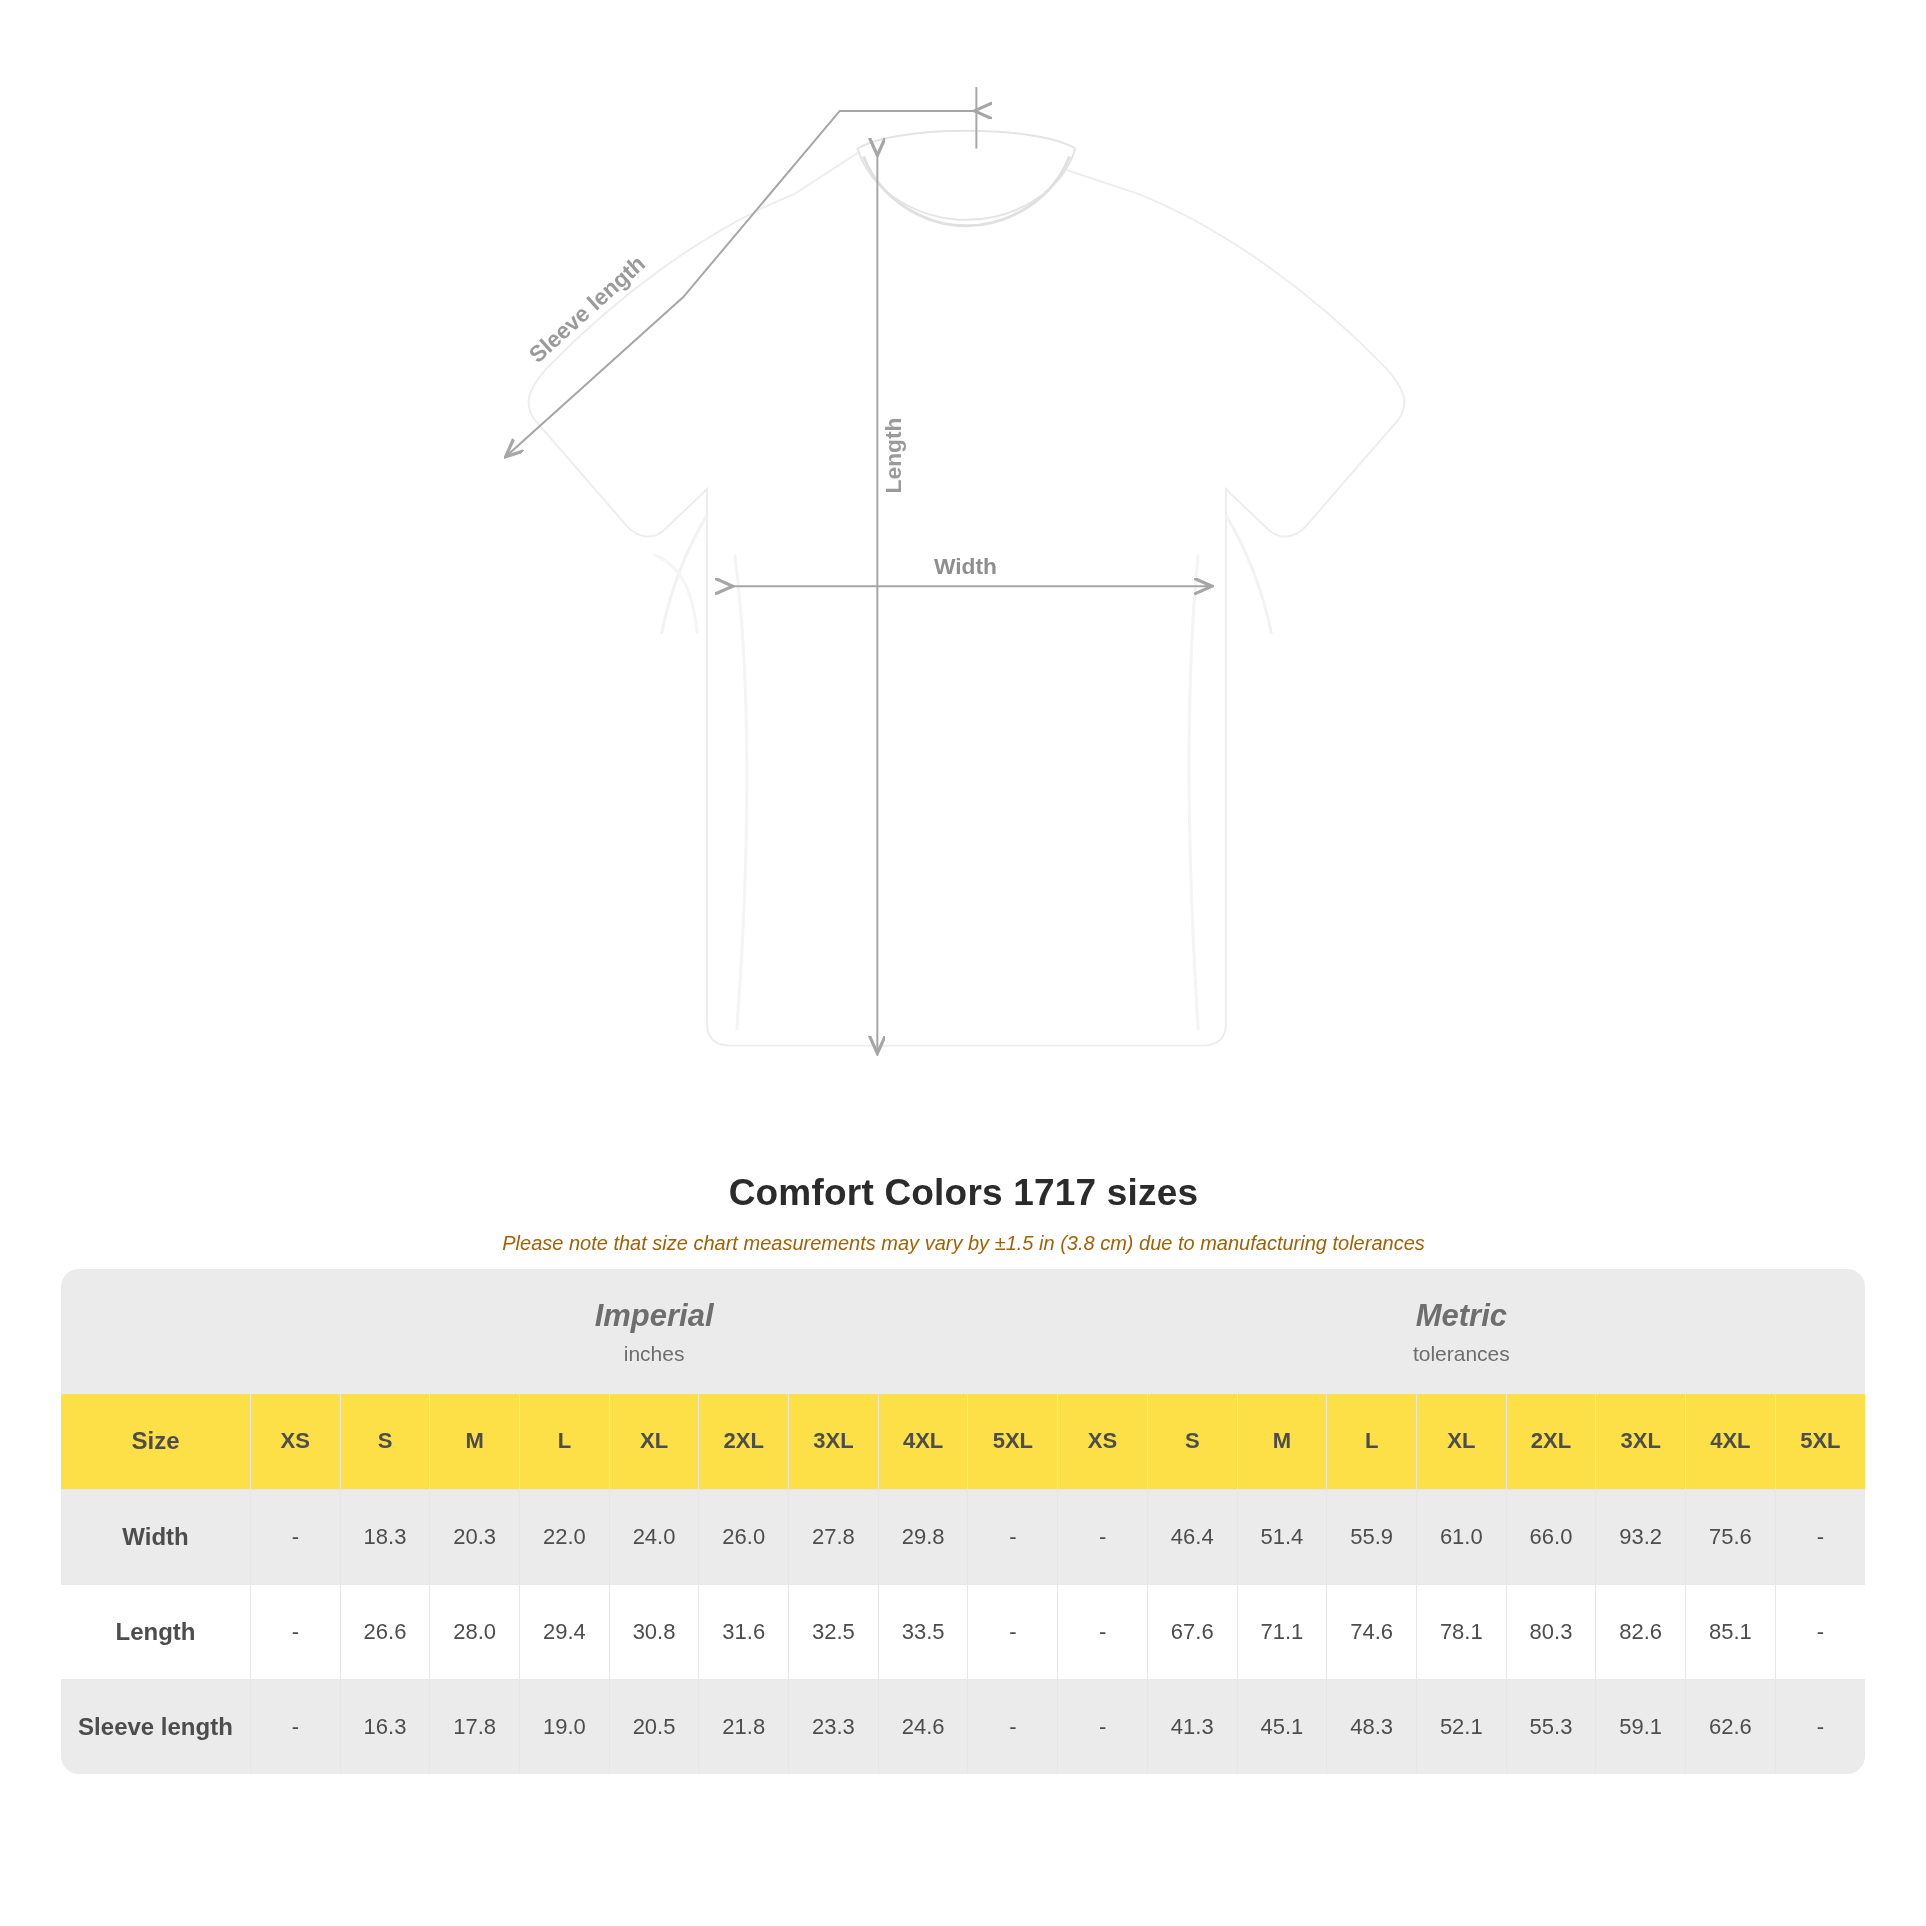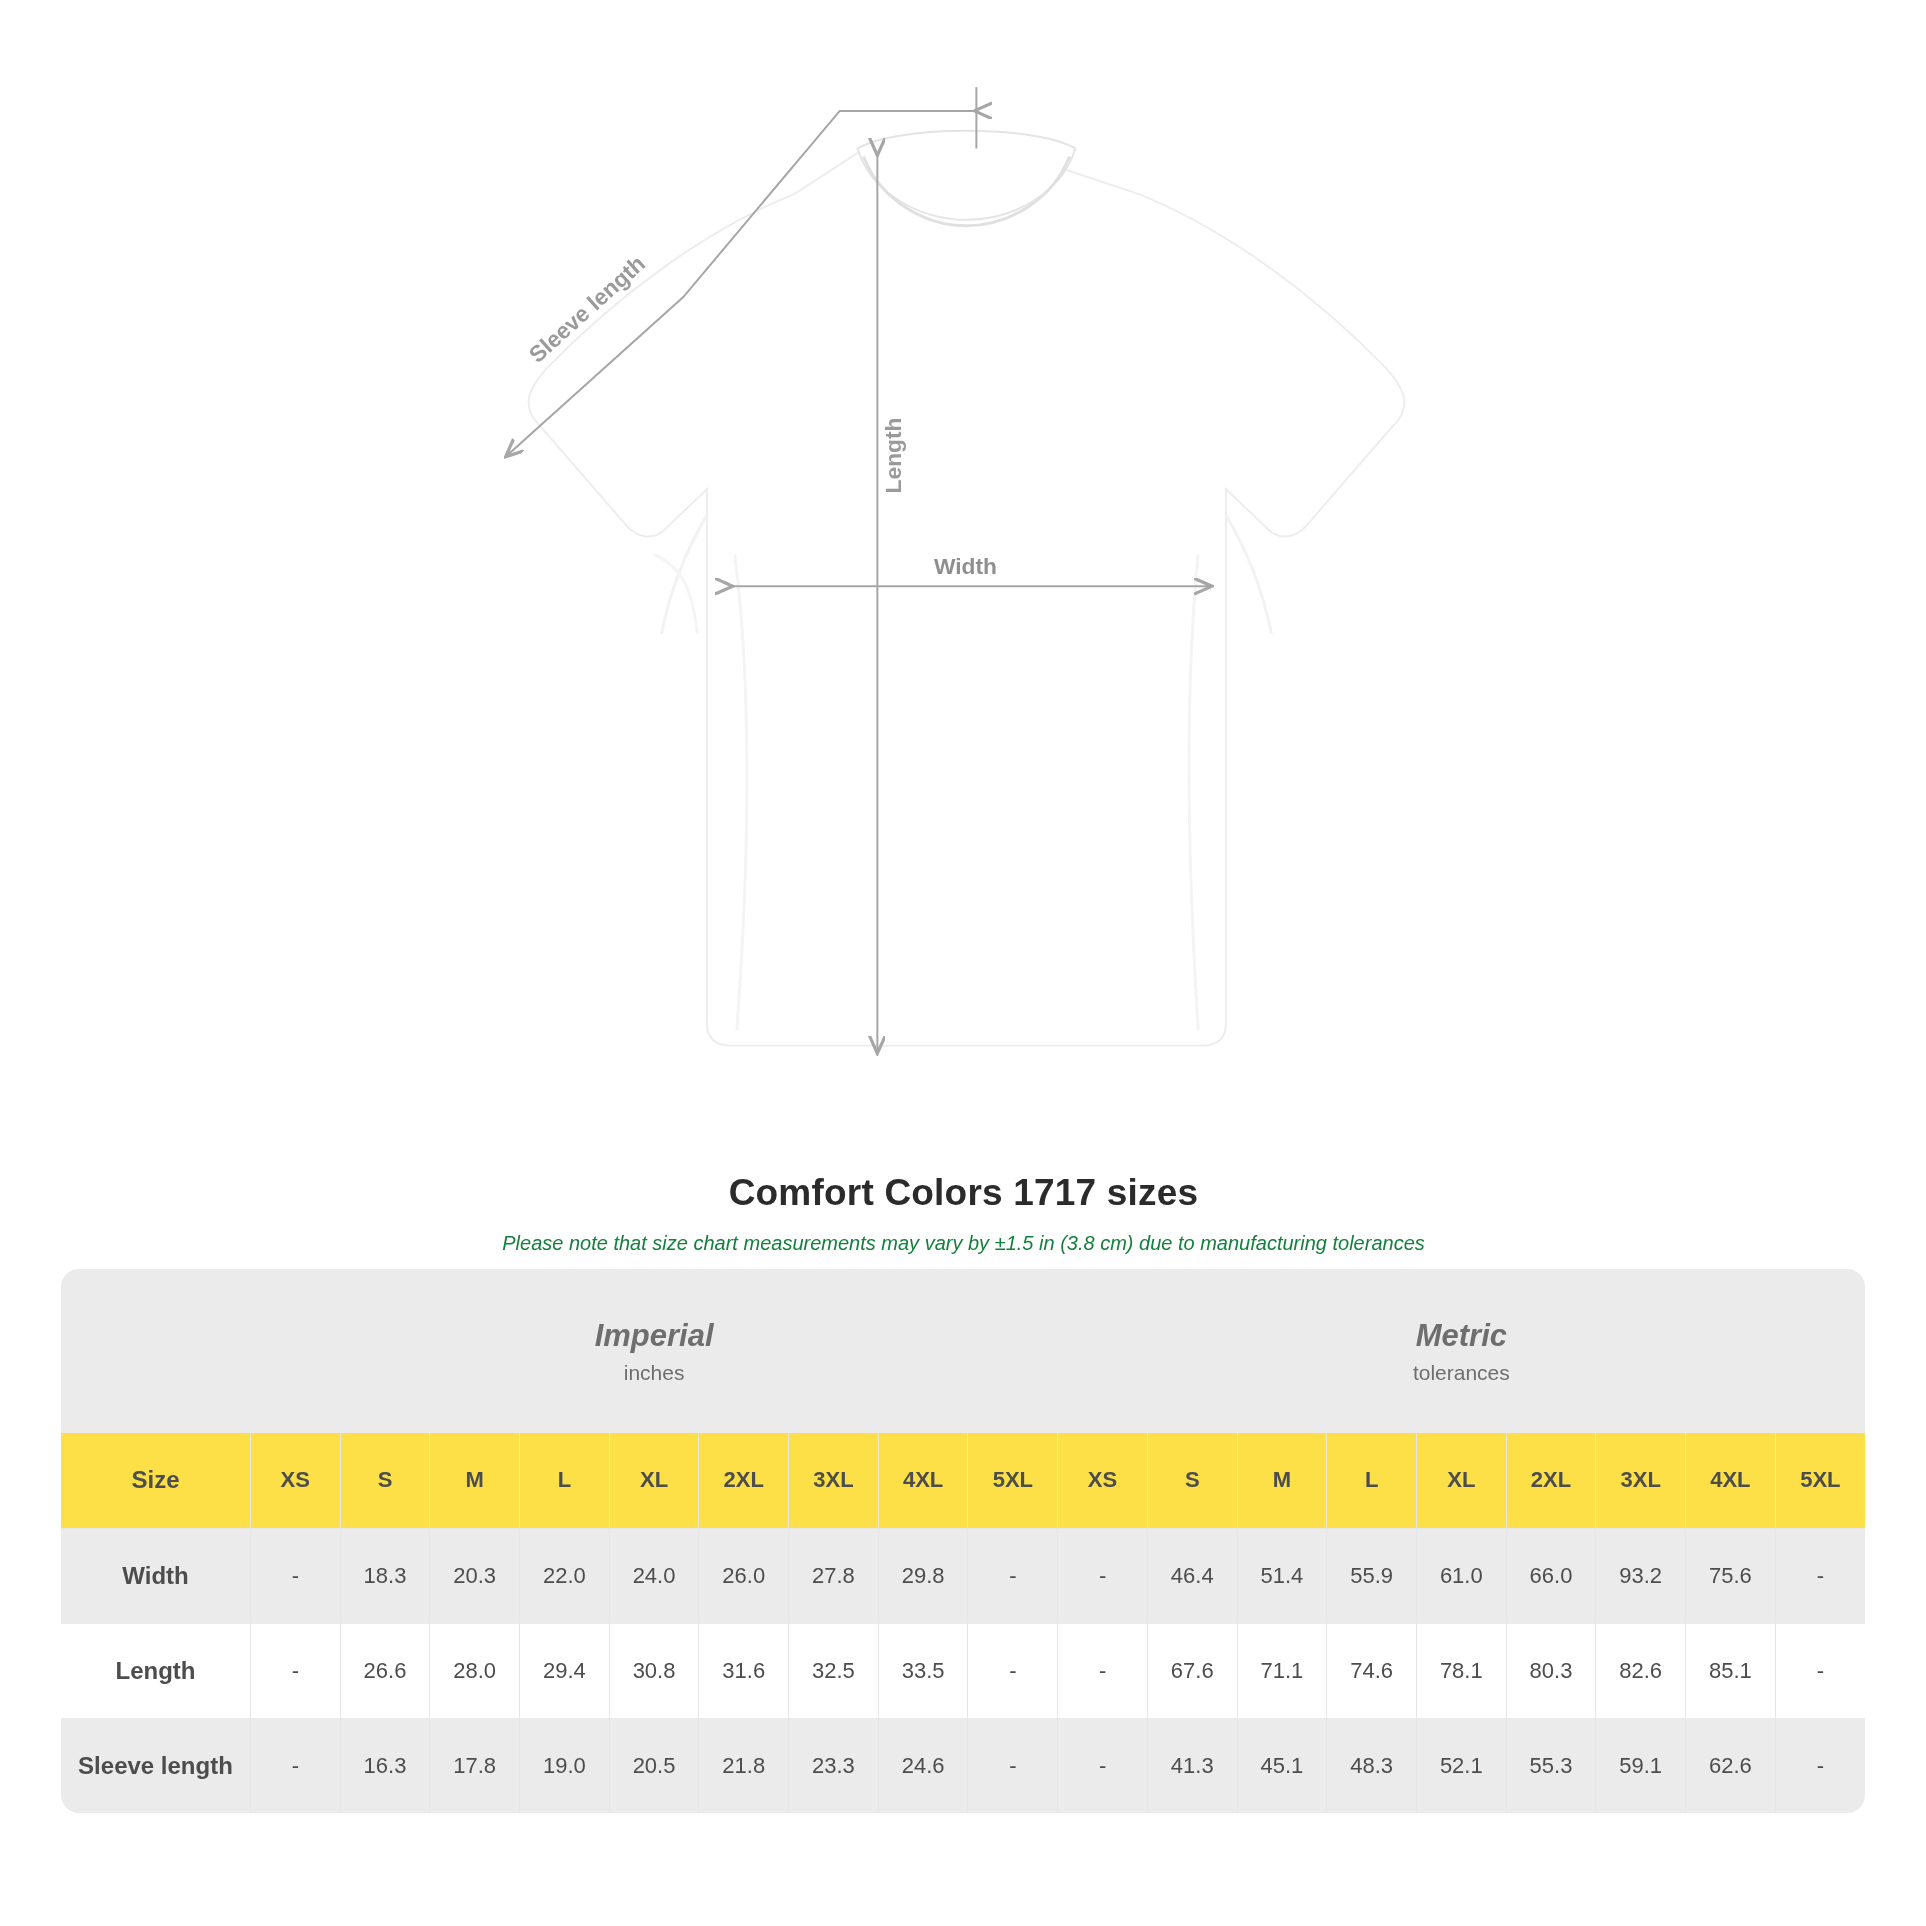--- a/index.html
+++ b/index.html
@@ -42,21 +42,21 @@
   .chart-title {
     font-size: 37px;
     font-weight: bold;
     color: #2b2b2b;
     letter-spacing: 0.2px;
     margin: 0;
   }
   .chart-note {
     font-size: 20px;
     font-style: italic;
-    color: #15803d;
+    color: #a16207;
     margin-top: 18px;
   }
 
   
   .table-wrap {
     position: absolute;
     left: 61px;
     top: 1269px;
     width: 1804px;
     border-radius: 18px;
@@ -71,21 +71,21 @@
   table.size-table td, table.size-table th {
     text-align: center;
     vertical-align: middle;
     font-size: 22px;
     color: #4d4d4d;
     padding: 0;
   }
   
   .unit-row td {
     background: #ebebeb;
-    height: 164px;
+    height: 125px;
     padding: 0 10px;
   }
   .unit-name {
     font-size: 31px;
     font-weight: bold;
     font-style: italic;
     color: #6e6e6e;
     line-height: 1.25;
   }
   .unit-sub {

